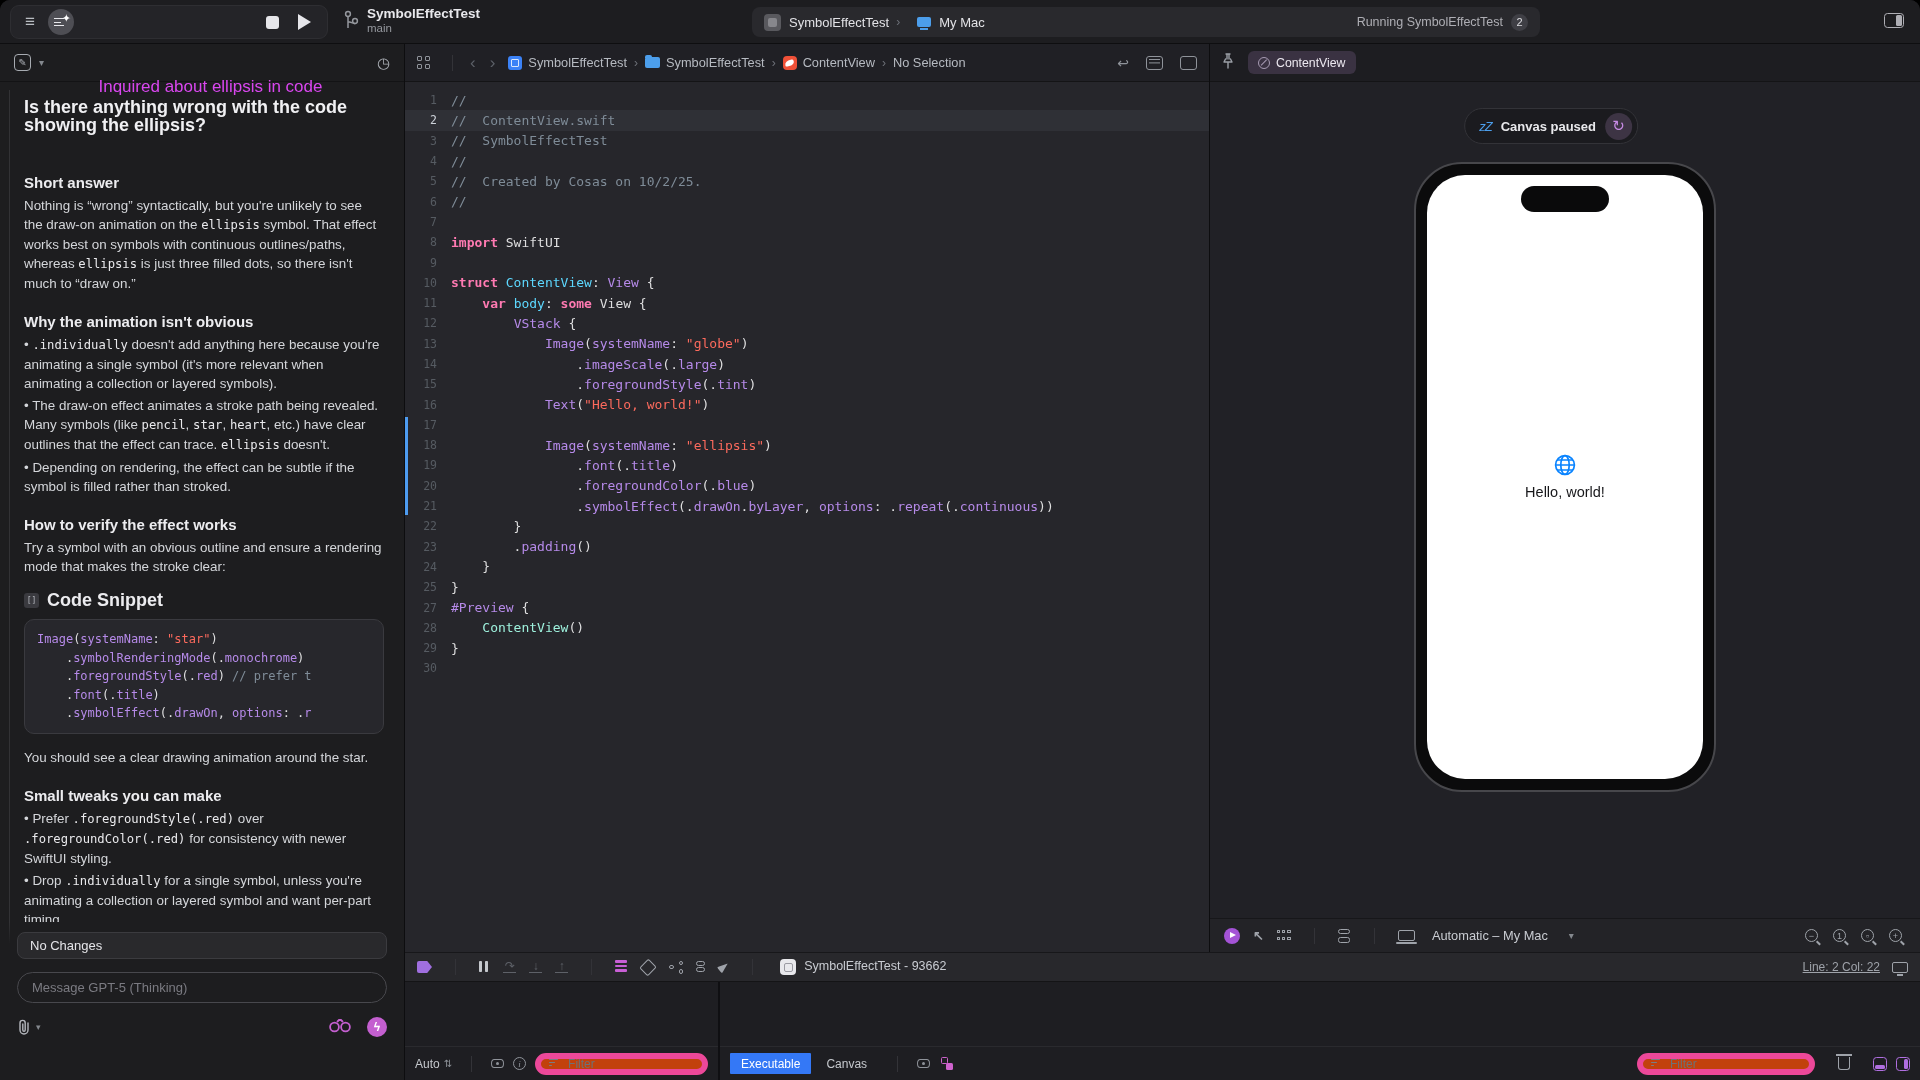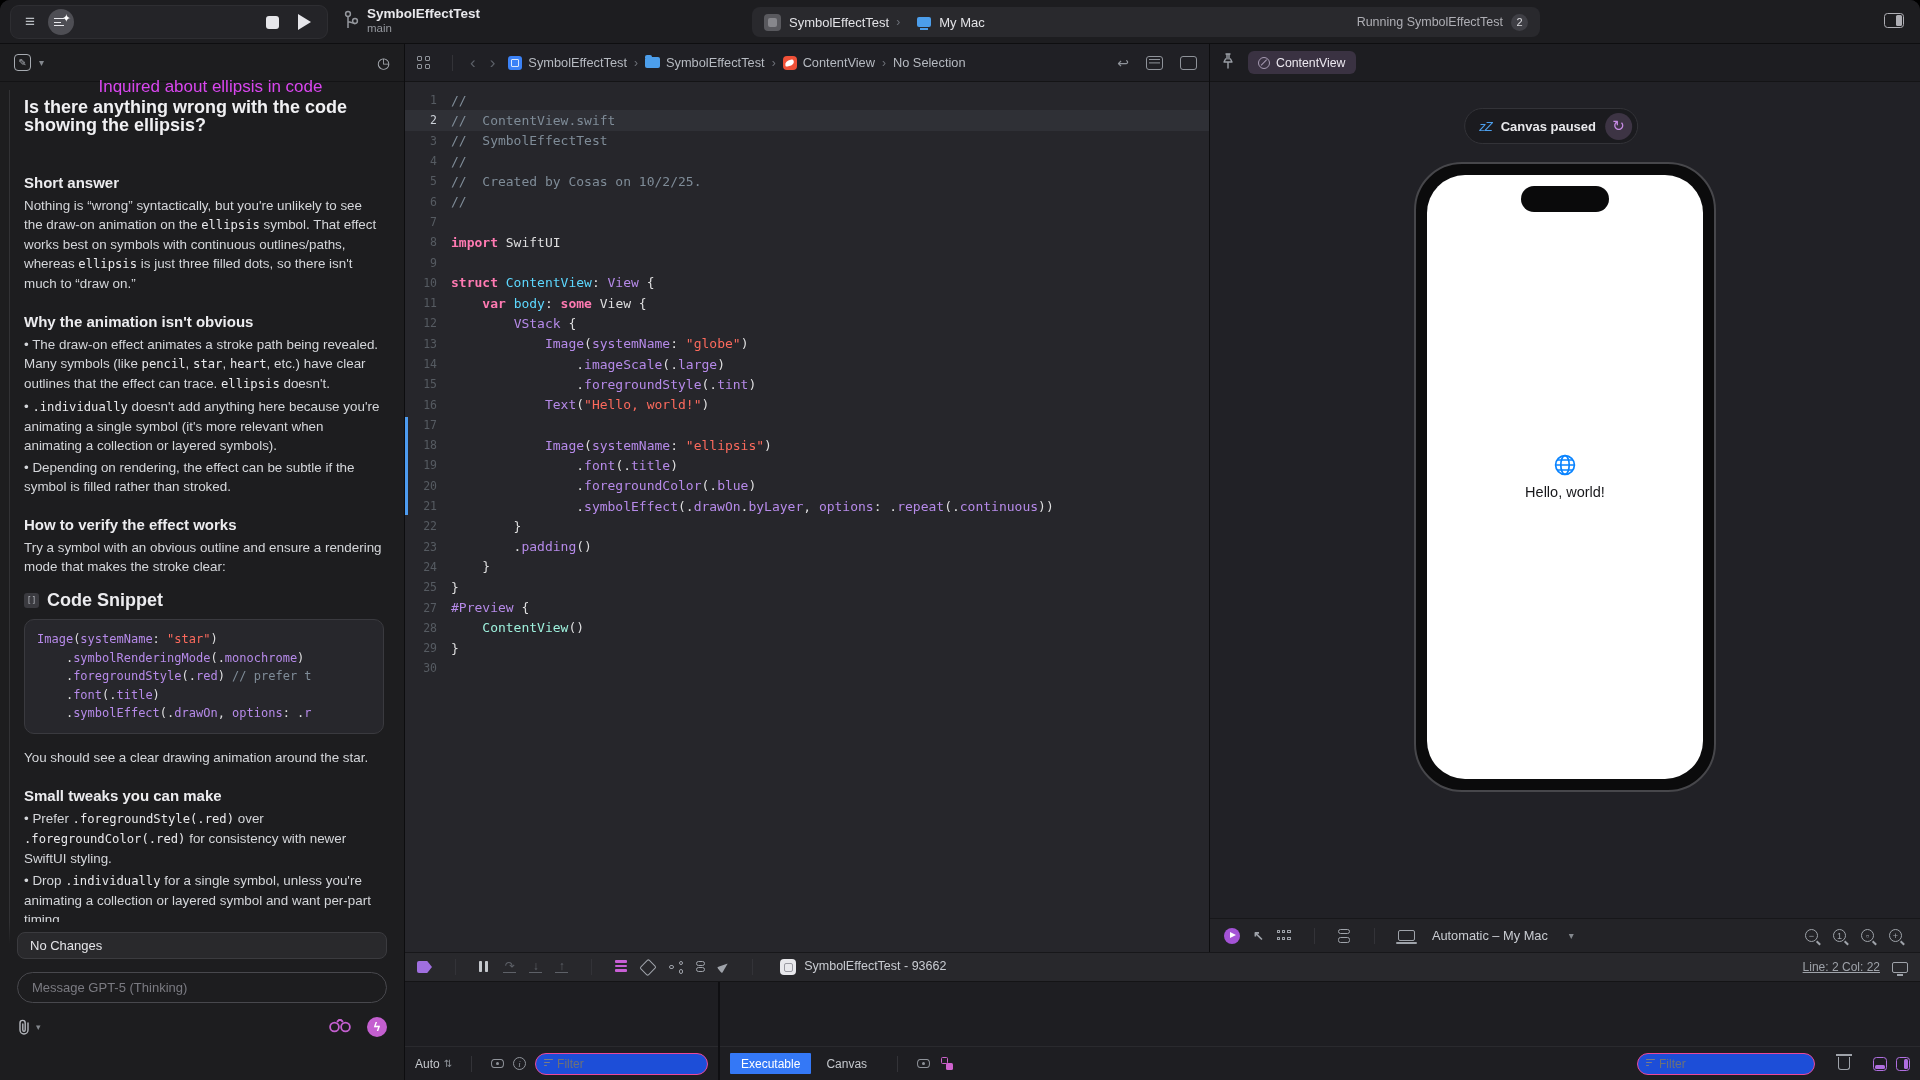--- a/index.html
+++ b/index.html
@@ -155,21 +155,21 @@
   #consolearea { flex:1; display:flex; background:#1e1e22; }
   .cons-left { width:315px; border-right:2px solid #0f0f12; display:flex; flex-direction:column; }
   .cons-right { flex:1; display:flex; flex-direction:column; }
   .cons-space { flex:1; }
   .cons-row { height:34px; border-top:1px solid #2a2a2e; display:flex; align-items:center; padding:0 10px; gap:9px; }
   .auto { font-size:12px; color:#c5c8cd; }
   .updn { font-size:10px; color:#8f939a; margin-left:-5px; }
   .eye { width:13px; height:9px; border:1.4px solid #8f939a; border-radius:50%/100% 100% 100% 100%; position:relative; }
   .eye:after { content:""; position:absolute; left:3.6px; top:2px; width:3.4px; height:3.4px; background:#8f939a; border-radius:50%; }
   .infoic { width:13px; height:13px; border:1.4px solid #8f939a; border-radius:50%; color:#8f939a; font-size:9px; display:flex; align-items:center; justify-content:center; font-style:italic; font-family:"Liberation Serif", serif; }
-  .filterwrap { flex:1; height:22px; border:1px solid #ec4899; background:#1d4ed8; border-radius:11px; display:flex; align-items:center; padding:0 8px; gap:4px; }
+  .filterwrap { flex:1; height:22px; border:6px solid #ec4899; background:#c2410c; border-radius:11px; display:flex; align-items:center; padding:0 8px; gap:10px; }
   .filterwrap.fixed { flex:none; width:178px; margin-left:auto; }
   .filtic i { display:block; background:#7a7d84; height:1.4px; margin-bottom:1.6px; border-radius:1px; }
   .filtic i:nth-child(1){width:9px} .filtic i:nth-child(2){width:6px} .filtic i:nth-child(3){width:3px}
   .filterwrap input { flex:1; background:transparent; border:none; outline:none; color:#d4d6da; font-size:12px; font-family:"Liberation Sans", sans-serif; width:60px; }
   .filterwrap input::placeholder { color:#6e7177; }
   .constab { height:21px; border-radius:1px; padding:0 11px; font-size:12px; color:#c5c8cd; display:flex; align-items:center; }
   .constab.active { background:#3478f6; color:#fff; }
   .pinklayers { position:relative; width:12px; height:13px; margin-left:2px; }
   .pinklayers i { position:absolute; width:7px; height:7px; border-radius:1.5px; }
   .pinklayers i:nth-child(1){ left:0; top:0; border:1.4px solid #cf62ce; }
@@ -229,22 +229,22 @@
       <span class="chev">▾</span>
       <span class="chat-title">Inquired about ellipsis in code</span>
       <span class="clock">◷</span>
     </div>
     <div class="chatline"></div>
     <div class="chat-scroll" id="chat-blocks">
         <div class="cq">Is there anything wrong with the code showing the ellipsis?</div>
         <div class="ch">Short answer</div>
         <div class="cp"><span>Nothing is “wrong” syntactically, but you're unlikely to see the draw-on animation on the </span><span class="mono">ellipsis</span><span> symbol. That effect works best on symbols with continuous outlines/paths, whereas </span><span class="mono">ellipsis</span><span> is just three filled dots, so there isn't much to “draw on.”</span></div>
         <div class="ch">Why the animation isn't obvious</div>
+        <div class="cp"><span>• </span><span class="mono">.individually</span><span> doesn't add anything here because you're animating a single symbol (it's more relevant when animating a collection or layered symbols).</span></div>
         <div class="cp"><span>• The draw-on effect animates a stroke path being revealed. Many symbols (like </span><span class="mono">pencil</span><span>, </span><span class="mono">star</span><span>, </span><span class="mono">heart</span><span>, etc.) have clear outlines that the effect can trace. </span><span class="mono">ellipsis</span><span> doesn't.</span></div>
-        <div class="cp"><span>• </span><span class="mono">.individually</span><span> doesn't add anything here because you're animating a single symbol (it's more relevant when animating a collection or layered symbols).</span></div>
         <div class="cp"><span>• Depending on rendering, the effect can be subtle if the symbol is filled rather than stroked.</span></div>
         <div class="ch">How to verify the effect works</div>
         <div class="cp"><span>Try a symbol with an obvious outline and ensure a rendering mode that makes the stroke clear:</span></div>
         <div class="snip-head">
           <span class="snip-ic">[]</span>
           <span class="snip-label">Code Snippet</span>
         </div>
         <div class="codebox">
           <div class="sl"><span class="tk-p">Image</span><span class="tk-w">(</span><span class="tk-p">systemName</span><span class="tk-w">: </span><span class="tk-s">"star"</span><span class="tk-w">)</span></div>
           <div class="sl"><span class="tk-w">    .</span><span class="tk-p">symbolRenderingMode</span><span class="tk-w">(.</span><span class="tk-p">monochrome</span><span class="tk-w">)</span></div>

